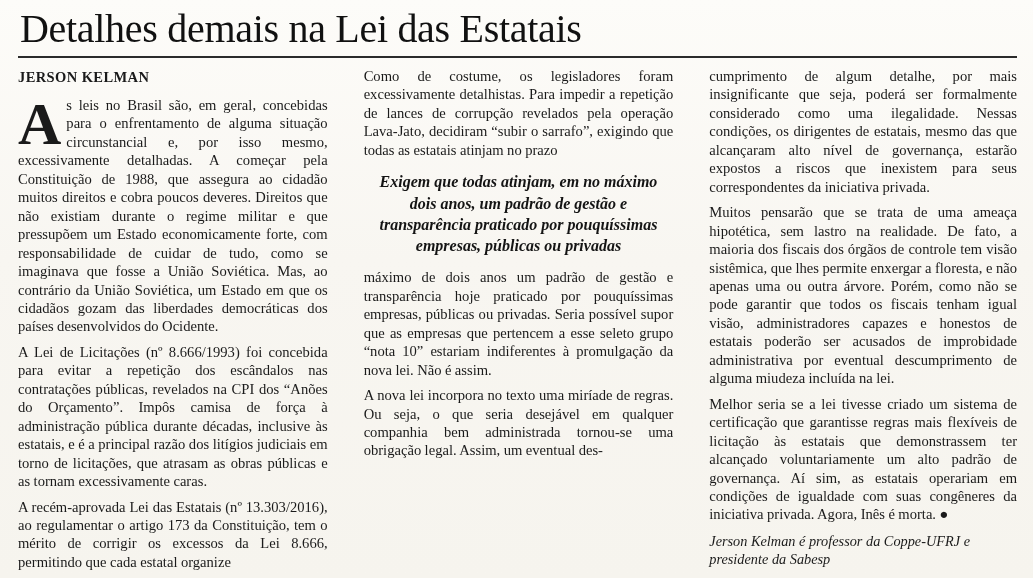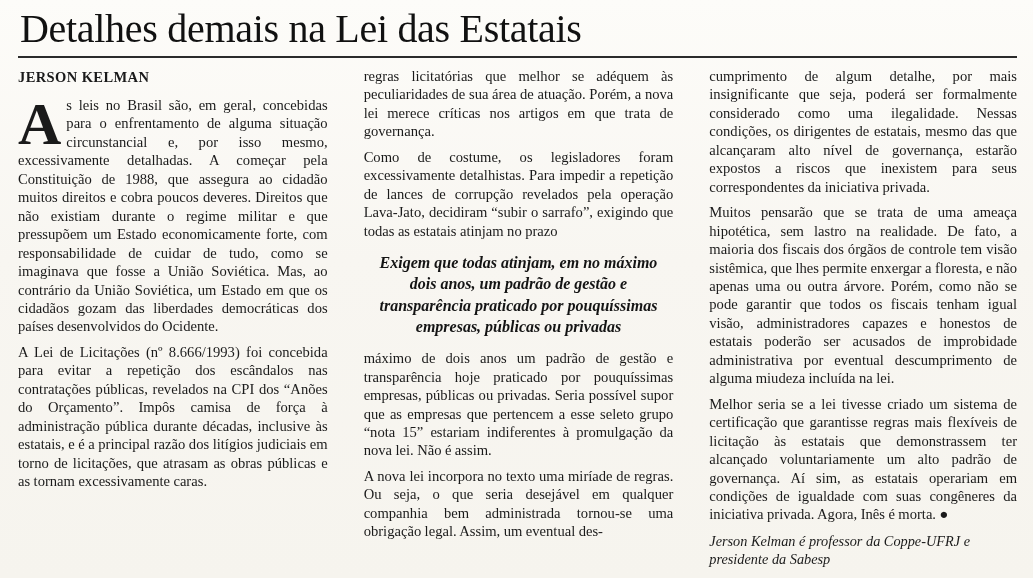--- a/index.html
+++ b/index.html
@@ -123,27 +123,27 @@
 
     <h1 class="headline">Detalhes demais na Lei das Estatais</h1>
     <div class="rule"></div>
 
     <div class="cols">
 
       <div class="col c1">
         <div class="byline">JERSON KELMAN</div>
         <p class="body first"><span class="dropcap">A</span><span>s leis no Brasil são, em geral, concebidas para o enfrentamento de alguma situação circunstancial e, por isso mesmo, excessivamente detalhadas. A começar pela Constituição de 1988, que assegura ao cidadão muitos direitos e cobra poucos deveres. Direitos que não existiam durante o regime militar e que pressupõem um Estado economicamente forte, com responsabilidade de cuidar de tudo, como se imaginava que fosse a União Soviética. Mas, ao contrário da União Soviética, um Estado em que os cidadãos gozam das liberdades democráticas dos países desenvolvidos do Ocidente.</span></p>
         <p class="body">A Lei de Licitações (nº 8.666/1993) foi concebida para evitar a repetição dos escândalos nas contratações públicas, revelados na CPI dos “Anões do Orçamento”. Impôs camisa de força à administração pública durante décadas, inclusive às estatais, e é a principal razão dos litígios judiciais em torno de licitações, que atrasam as obras públicas e as tornam excessivamente caras.</p>
+        <p class="body">A recém-aprovada Lei das Estatais (nº 13.303/2016), ao regulamentar o artigo 173 da Constituição, tem o mérito de corrigir os excessos da Lei 8.666, permitindo que cada estatal organize</p>
       </div>
 
       <div class="col c2">
-        <p class="body first">regras licitatórias que melhor se adéquem às peculiaridades de sua área de atuação. Porém, a nova lei merece críticas nos artigos em que trata de governança.</p>
         <p class="body">Como de costume, os legisladores foram excessivamente detalhistas. Para impedir a repetição de lances de corrupção revelados pela operação Lava-Jato, decidiram “subir o sarrafo”, exigindo que todas as estatais atinjam no prazo</p>
         <div class="pullquote">Exigem que todas atinjam, em no máximo dois anos, um padrão de gestão e transparência praticado por pouquíssimas empresas, públicas ou privadas</div>
-        <p class="body">máximo de dois anos um padrão de gestão e transparência hoje praticado por pouquíssimas empresas, públicas ou privadas. Seria possível supor que as empresas que pertencem a esse seleto grupo “nota 15” estariam indiferentes à promulgação da nova lei. Não é assim.</p>
+        <p class="body">máximo de dois anos um padrão de gestão e transparência hoje praticado por pouquíssimas empresas, públicas ou privadas. Seria possível supor que as empresas que pertencem a esse seleto grupo “nota 10” estariam indiferentes à promulgação da nova lei. Não é assim.</p>
         <p class="body">A nova lei incorpora no texto uma miríade de regras. Ou seja, o que seria desejável em qualquer companhia bem administrada tornou-se uma obrigação legal. Assim, um eventual des-</p>
       </div>
 
       <div class="col c3">
         <p class="body first">cumprimento de algum detalhe, por mais insignificante que seja, poderá ser formalmente considerado como uma ilegalidade. Nessas condições, os dirigentes de estatais, mesmo das que alcançaram alto nível de governança, estarão expostos a riscos que inexistem para seus correspondentes da iniciativa privada.</p>
         <p class="body">Muitos pensarão que se trata de uma ameaça hipotética, sem lastro na realidade. De fato, a maioria dos fiscais dos órgãos de controle tem visão sistêmica, que lhes permite enxergar a floresta, e não apenas uma ou outra árvore. Porém, como não se pode garantir que todos os fiscais tenham igual visão, administradores capazes e honestos de estatais poderão ser acusados de improbidade administrativa por eventual descumprimento de alguma miudeza incluída na lei.</p>
         <p class="body">Melhor seria se a lei tivesse criado um sistema de certificação que garantisse regras mais flexíveis de licitação às estatais que demonstrassem ter alcançado voluntariamente um alto padrão de governança. Aí sim, as estatais operariam em condições de igualdade com suas congêneres da iniciativa privada. Agora, Inês é morta. ●</p>
         <div class="endnote">Jerson Kelman é professor da Coppe-UFRJ e presidente da Sabesp</div>
       </div>
 

